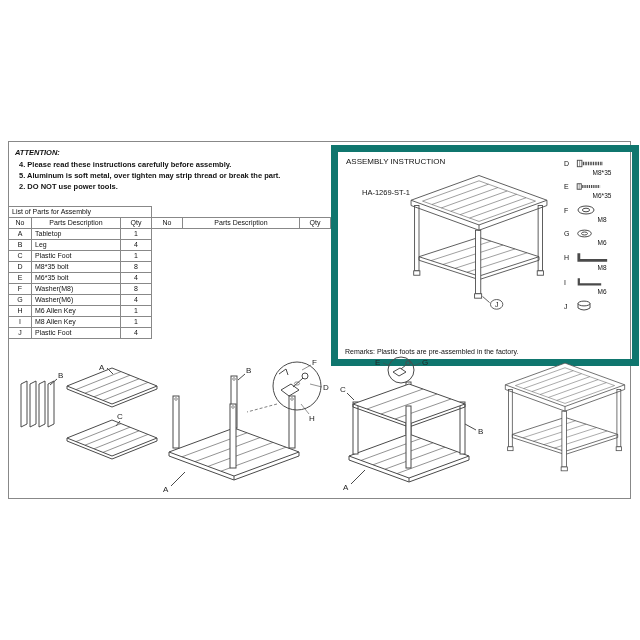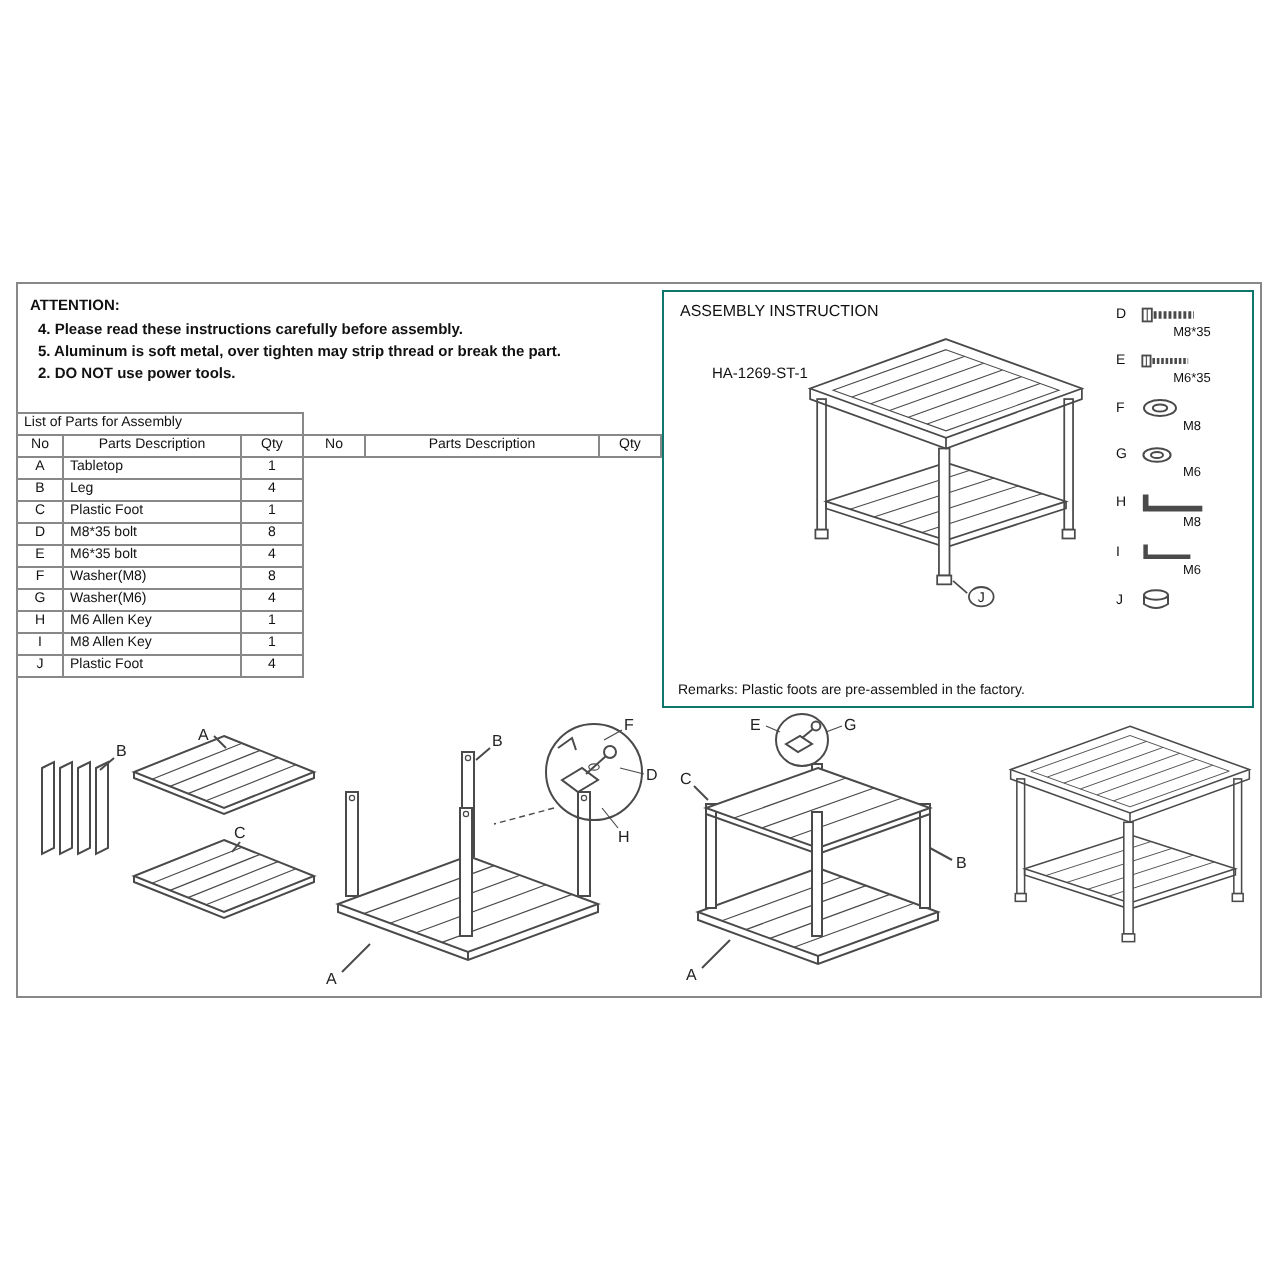--- a/index.html
+++ b/index.html
@@ -2,33 +2,33 @@
 <html><head>
 <meta charset="utf-8">
 <style>
   html,body{margin:0;padding:0;}
   body{width:640px;height:640px;background:#fff;font-family:"Liberation Sans","DejaVu Sans",sans-serif;color:#111;}
   .page{position:relative;width:640px;height:640px;background:#fff;overflow:hidden;}
   .sheet{position:absolute;left:8px;top:141px;width:621px;height:356px;border:1px solid #888;background:#fff;}
 
   
   .attention{position:absolute;left:6px;top:5px;width:310px;font-size:7.5px;font-weight:bold;line-height:11px;color:#111;}
-  .attention .att-title{margin-bottom:1px;}
+  .attention .att-title{margin-bottom:1px;font-style:italic;}
   .attention .att-line{margin-left:4px;}
 
   
   table.parts{position:absolute;left:-1px;top:64px;border-collapse:collapse;font-size:7px;color:#111;}
   table.parts td{border:1px solid #888;padding:0 3px;height:10px;line-height:10px;white-space:nowrap;}
   table.parts td.nb{border:none;background:transparent;}
   table.parts td.c{text-align:center;}
   .w-no{width:16px;} .w-desc{width:82px;} .w-qty{width:24px;}
   .w-no2{width:24px;} .w-desc2{width:110px;} .w-qty2{width:24px;}
 
   
-  .abox{position:absolute;left:322px;top:3px;width:294px;height:207px;border:1px solid #0f766e;}
+  .abox{position:absolute;left:322px;top:3px;width:294px;height:207px;border:7px solid #0f766e;}
   .abox-title{position:absolute;left:8px;top:5px;font-size:8px;}
   .abox-model{position:absolute;left:24px;top:36px;font-size:7.5px;}
   .abox-remarks{position:absolute;left:7px;bottom:4px;font-size:7px;}
   .abox-drawing{position:absolute;left:66px;top:20px;}
 
   .legend{position:absolute;right:4px;top:6px;width:64px;}
   .hw{display:grid;grid-template-columns:12px 1fr;margin-bottom:5px;align-items:center;}
   .hw-no{font-size:7px;}
   .hw-ic{grid-column:2;}
   .hw-label{grid-column:2;font-size:6.5px;text-align:center;line-height:7px;min-height:7px;}

